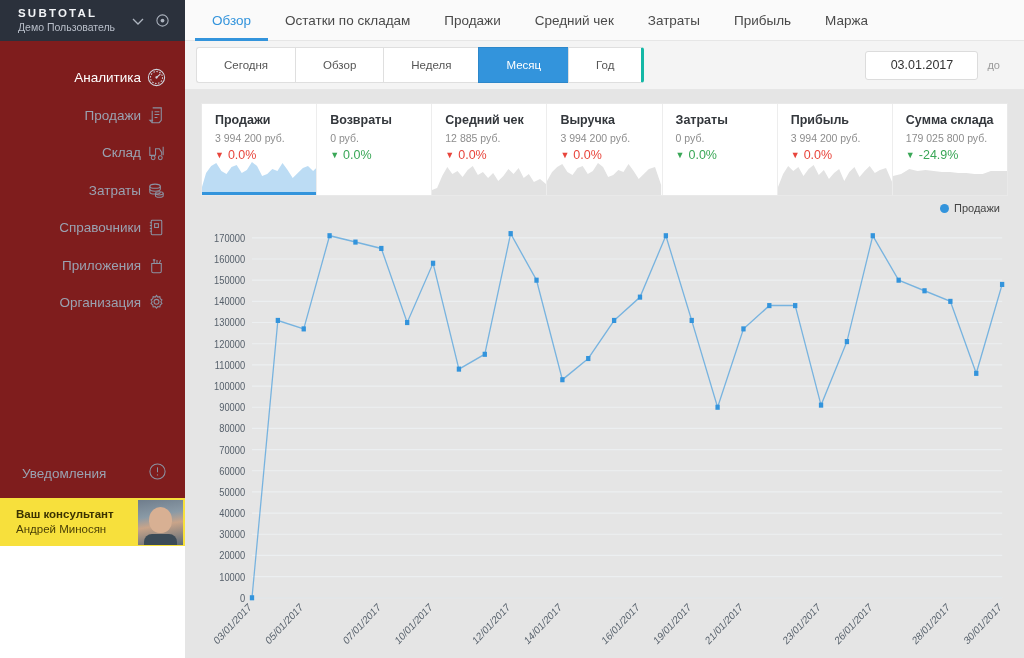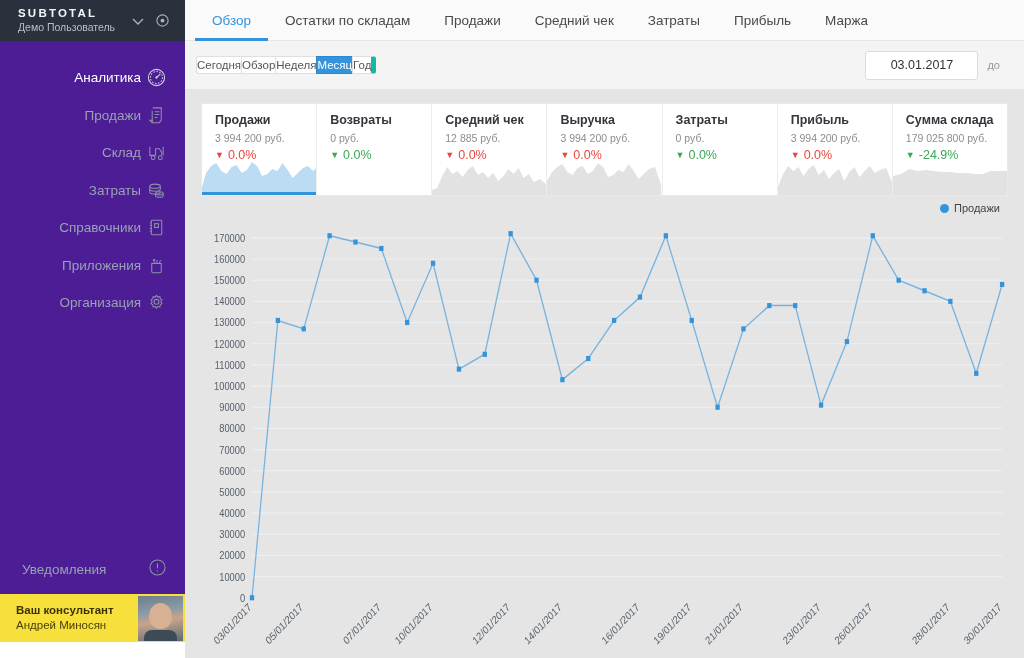--- a/index.html
+++ b/index.html
@@ -6,22 +6,22 @@
   html, body {
     width: 1024px; height: 658px;
     overflow: hidden;
     font-family: "Liberation Sans", sans-serif;
     background: #ffffff;
   }
   .app { display: flex; width: 1024px; height: 658px; }
 
   
   .sidebar {
-    width: 185px; height: 642px;
-    background: #4c1d95;
+    width: 185px; height: 546px;
+    background: #7f1d1d;
     display: flex; flex-direction: column;
     flex: 0 0 185px;
     position: relative;
   }
   .sb-head {
     height: 41px;
     display: flex; align-items: center;
     padding: 0 10px 0 18px;
     background: #2b313c;
   }
@@ -100,27 +100,27 @@
   }
 
   .filterbar {
     height: 49px; background: #f4f4f4;
     border-bottom: 1px solid #e6e6e6;
     display: flex; align-items: center;
     padding: 0 15px 0 11px;
   }
   .segmented { display: flex; }
   .seg {
-    height: 18px; padding: 0 0;
+    height: 36px; padding: 0 27px;
     display: flex; align-items: center; justify-content: center;
     background: #ffffff; border: 1px solid #dfdfdf; border-right: none;
     font-size: 11.5px; color: #555; white-space: nowrap;
   }
   .seg:first-child { border-radius: 3px 0 0 3px; }
-  .seg:last-child { border-right: 5px solid #14b8a6; border-radius: 0 3px 3px 0; }
+  .seg:last-child { border-right: 3px solid #14b8a6; border-radius: 0 3px 3px 0; }
   .seg.active { background: #3394dc; border-color: #2d87ca; color: #fff; }
   .spacer { flex: 1; }
   .daterange { display: flex; align-items: center; }
   .dateinput {
     width: 113px; height: 29px; background: #fff;
     border: 1px solid #dcdcdc; border-radius: 3px;
     display: flex; align-items: center; justify-content: center;
     font-size: 12.5px; color: #333;
   }
   .dr-sep { font-size: 11px; color: #9a9a9a; padding: 0 9px; }

